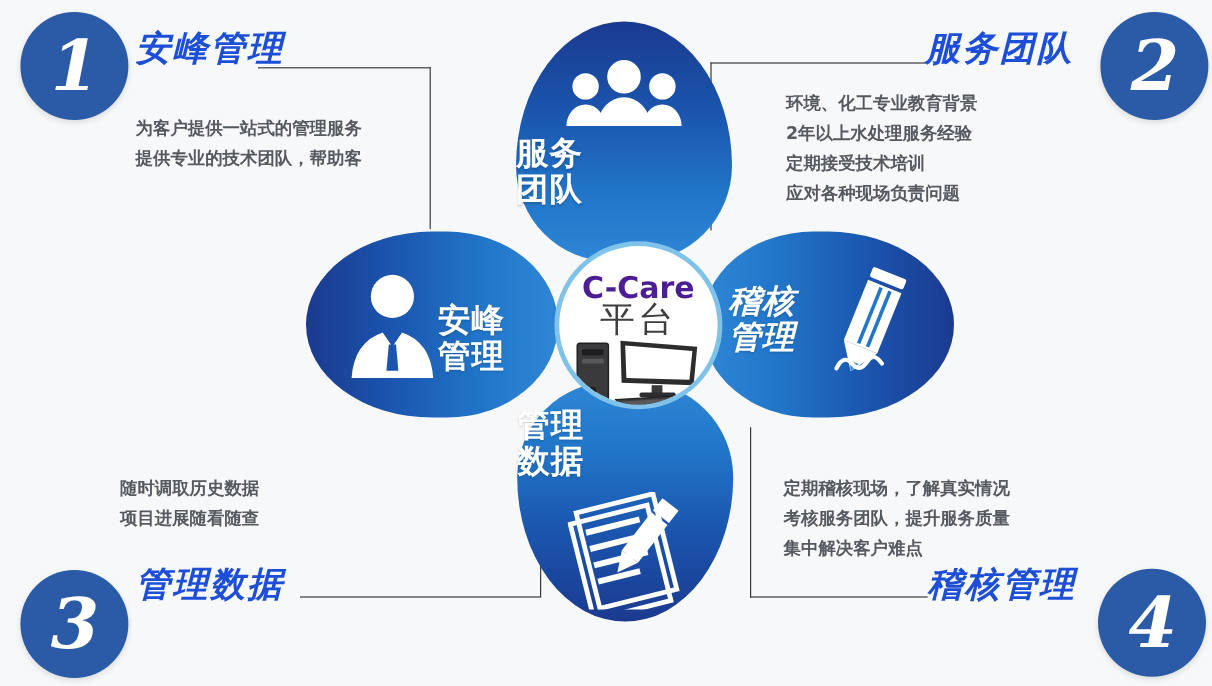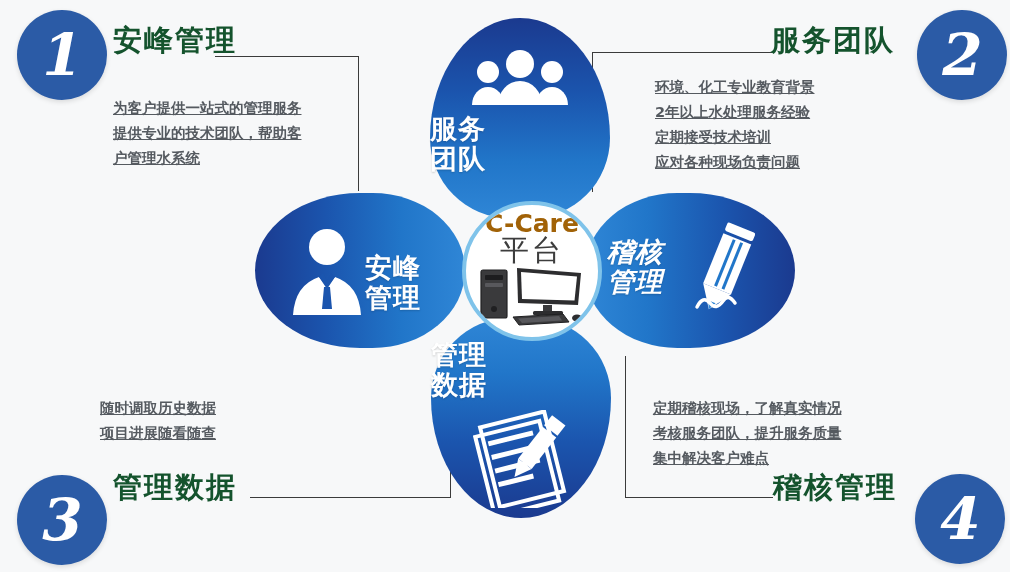--- a/index.html
+++ b/index.html
@@ -21,38 +21,38 @@
     line-height:1;letter-spacing:-1px;
     box-shadow:0 2px 5px rgba(0,0,0,.12);
   }
   #c1{left:17px;top:10px;}
   #c2{left:917px;top:10px;}
   #c3{left:17px;top:475px;}
   #c4{left:915px;top:474px;}
 
   
   .heading{
-    position:absolute;color:#14532d;font-weight:700;font-size:29px;
-    letter-spacing:2px;white-space:nowrap;
+    position:absolute;color:#1d4ed8;font-weight:700;font-size:29px;
+    letter-spacing:2px;white-space:nowrap;font-style:italic;
   }
   #h1{left:113px;top:21px;}
   #h2{left:771px;top:21px;}
   #h3{left:113px;top:468px;}
   #h4{left:773px;top:468px;}
 
   
   .body-text{
     position:absolute;color:#555a60;font-size:14.5px;font-weight:700;
     line-height:25px;white-space:nowrap;
   }
   #t1{left:73px;top:96px;margin-left:40px;}
   #t2{left:655px;top:75px;}
   #t3{left:100px;top:396px;}
   #t4{left:653px;top:396px;}
-  .body-text div{white-space:nowrap;text-decoration:underline;}
+  .body-text div{white-space:nowrap;}
 
   
   .conn{position:absolute;background:#3b3b3b;}
   .conn.h{height:1px;}
   .conn.v{width:1px;}
 
   
   #flower{position:absolute;left:255px;top:18px;width:540px;height:500px;}
   .petal{position:absolute;}
 
@@ -92,21 +92,21 @@
   
   #hub{
     position:absolute;left:207px;top:183px;width:140px;height:140px;
     border-radius:50%;background:#ffffff;
     border:4px solid #7fc3ea;
     box-sizing:border-box;
     display:flex;flex-direction:column;align-items:center;
     overflow:hidden;
   }
   #hub-title{
-    color:#a16207;font-size:25px;font-weight:700;margin-top:6px;
+    color:#4c1d95;font-size:25px;font-weight:700;margin-top:22px;
     line-height:26px;letter-spacing:0px;
   }
   #hub-sub{
     color:#3d3d3d;font-size:29px;font-weight:400;line-height:26px;
     letter-spacing:3px;
   }
   #hub-pc{margin-top:1px;}
 </style>
 </head>
 <body>
@@ -131,21 +131,20 @@
   <div class="num-circle" id="c4">4</div>
 
   <div class="heading" id="h1">安峰管理</div>
   <div class="heading" id="h3">管理数据</div>
   <div class="heading" id="h2">服务团队</div>
   <div class="heading" id="h4">稽核管理</div>
 
   <div class="body-text" id="t1">
     <div>为客户提供一站式的管理服务</div>
     <div>提供专业的技术团队，帮助客</div>
-    <div>户管理水系统</div>
   </div>
   <div class="body-text" id="t2">
     <div>环境、化工专业教育背景</div>
     <div>2年以上水处理服务经验</div>
     <div>定期接受技术培训</div>
     <div>应对各种现场负责问题</div>
   </div>
   <div class="body-text" id="t3">
     <div>随时调取历史数据</div>
     <div>项目进展随看随查</div>

